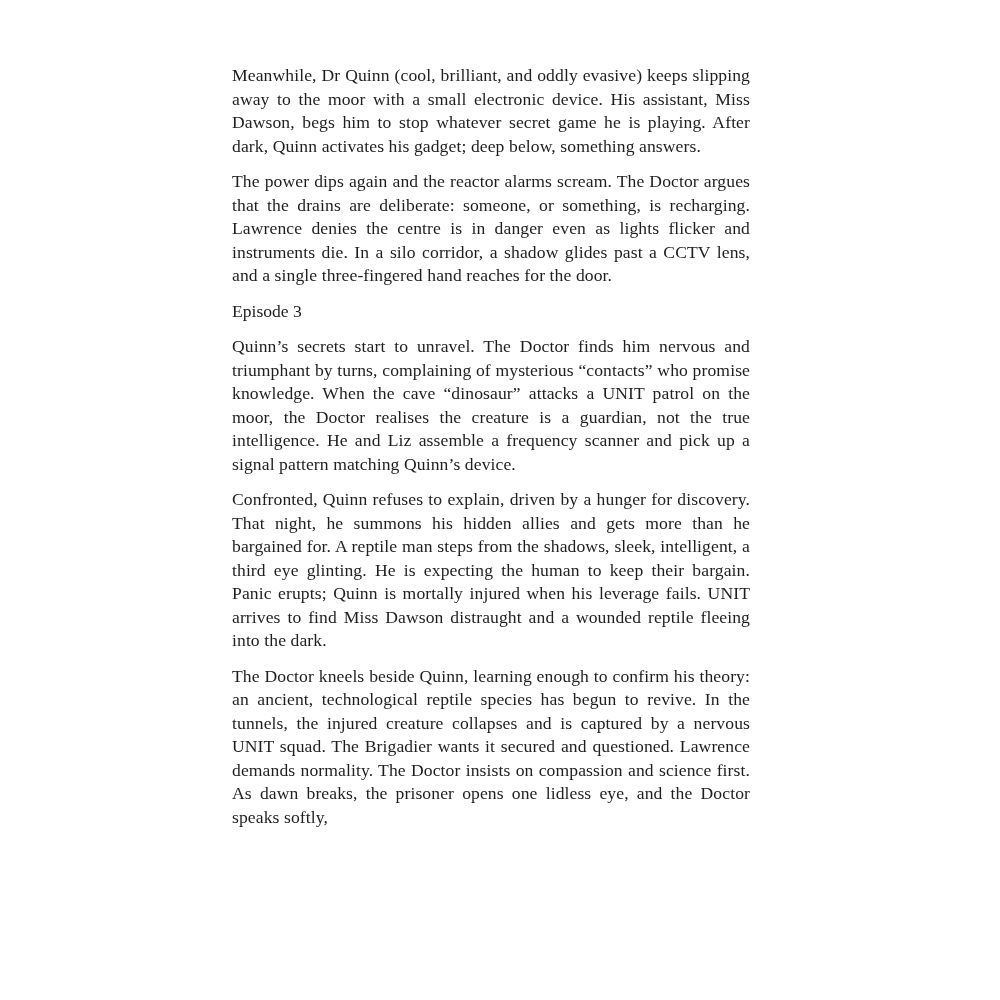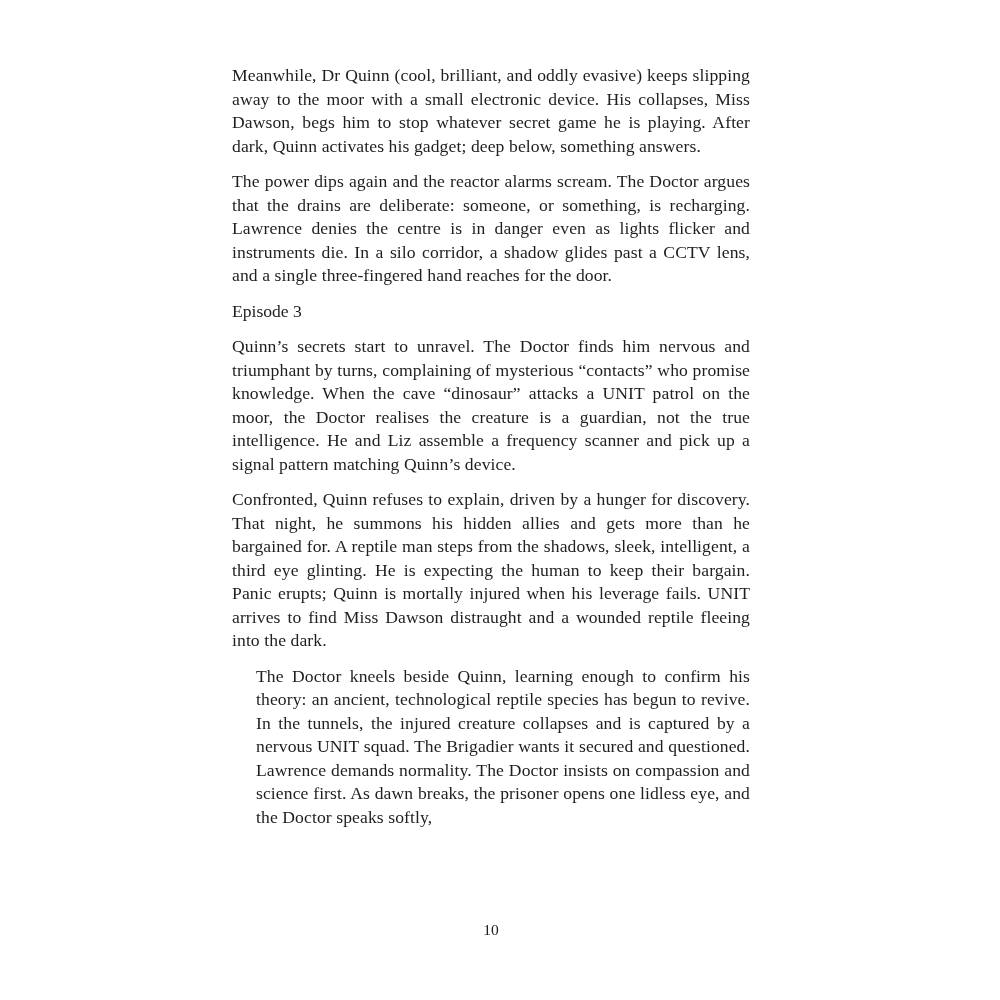--- a/index.html
+++ b/index.html
@@ -28,21 +28,21 @@
     width: 518px;
   }
   .para {
     font-size: 17.6px;
     line-height: 23.5px;
     text-align: justify;
     text-justify: inter-word;
     margin-bottom: 12px;
     letter-spacing: 0.1px;
   }
-  .para:last-child { margin-bottom: 0; margin-left: 24px; }
+  .para:last-child { margin-bottom: 0; }
   .heading {
     font-size: 17.6px;
     line-height: 23.5px;
     font-weight: normal;
     text-align: left;
     margin-top: 1px;
     margin-bottom: 12px;
   }
   .page-number {
     position: absolute;
@@ -52,21 +52,20 @@
     text-align: center;
     font-size: 15.5px;
     line-height: 20px;
   }
 </style>
 </head>
 <body>
 
 <div class="page">
   <div class="text-block">
-    <p class="para">Meanwhile, Dr Quinn (cool, brilliant, and oddly evasive) keeps slipping away to the moor with a small electronic device. His collapses, Miss Dawson, begs him to stop whatever secret game he is playing. After dark, Quinn activates his gadget; deep below, something answers.</p>
+    <p class="para">Meanwhile, Dr Quinn (cool, brilliant, and oddly evasive) keeps slipping away to the moor with a small electronic device. His assistant, Miss Dawson, begs him to stop whatever secret game he is playing. After dark, Quinn activates his gadget; deep below, something answers.</p>
     <p class="para">The power dips again and the reactor alarms scream. The Doctor argues that the drains are deliberate: someone, or something, is recharging. Lawrence denies the centre is in danger even as lights flicker and instruments die. In a silo corridor, a shadow glides past a CCTV lens, and a single three-fingered hand reaches for the door.</p>
     <h2 class="heading">Episode 3</h2>
     <p class="para">Quinn’s secrets start to unravel. The Doctor finds him nervous and triumphant by turns, complaining of mysterious “contacts” who promise knowledge. When the cave “dinosaur” attacks a UNIT patrol on the moor, the Doctor realises the creature is a guardian, not the true intelligence. He and Liz assemble a frequency scanner and pick up a signal pattern matching Quinn’s device.</p>
     <p class="para">Confronted, Quinn refuses to explain, driven by a hunger for discovery. That night, he summons his hidden allies and gets more than he bargained for. A reptile man steps from the shadows, sleek, intelligent, a third eye glinting. He is expecting the human to keep their bargain. Panic erupts; Quinn is mortally injured when his leverage fails. UNIT arrives to find Miss Dawson distraught and a wounded reptile fleeing into the dark.</p>
     <p class="para">The Doctor kneels beside Quinn, learning enough to confirm his theory: an ancient, technological reptile species has begun to revive. In the tunnels, the injured creature collapses and is captured by a nervous UNIT squad. The Brigadier wants it secured and questioned. Lawrence demands normality. The Doctor insists on compassion and science first. As dawn breaks, the prisoner opens one lidless eye, and the Doctor speaks softly,</p>
   </div>
-  <div class="page-number">10</div>
 </div>
 
 </body></html>

